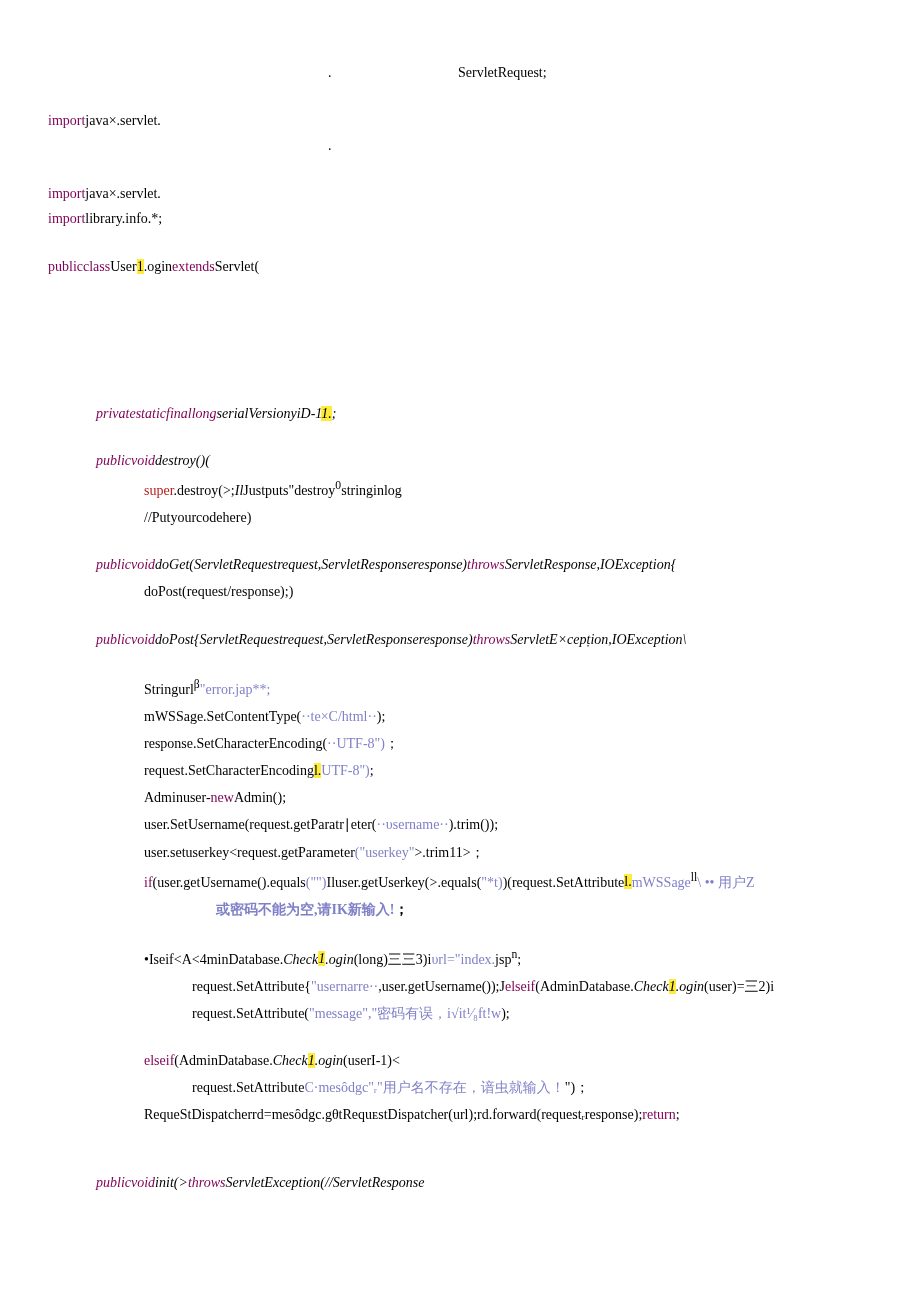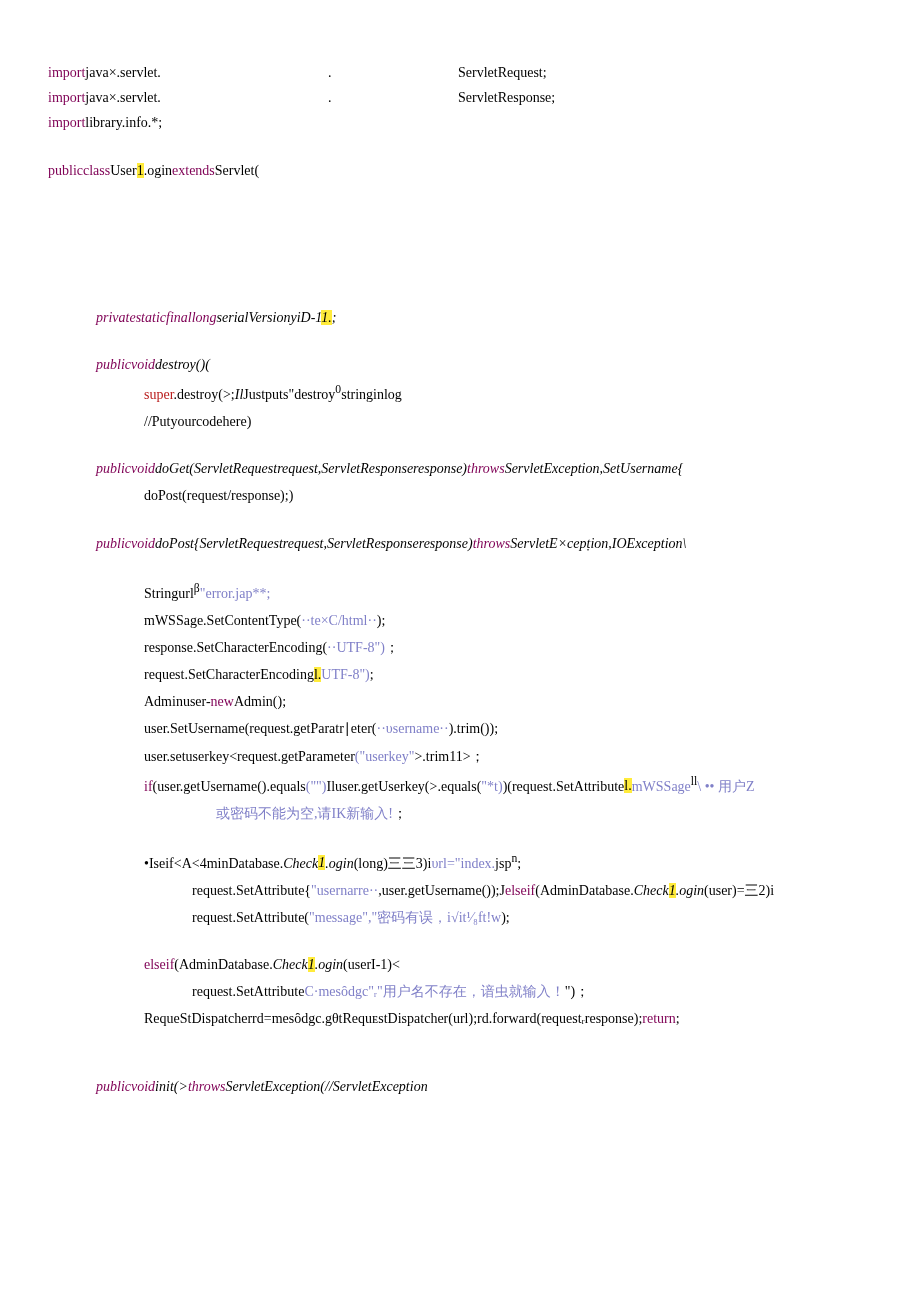--- a/index.html
+++ b/index.html
@@ -15,61 +15,60 @@
   }
   .line { white-space: pre; margin-bottom: 2px; }
   .kw { color: #7f0055; }
   .str { color: #8080c8; }
   .super { color: #b91c1c; }
   .hl { background-color: #ffeb3b; }
   .ital { font-style: italic; }
   .indent1 { padding-left: 48px; font-style: italic; }
   .indent2 { padding-left: 96px; }
   .indent3 { padding-left: 144px; }
-  .indent4 { padding-left: 168px; }
+  .indent4 { padding-left: 168px; font-weight: bold; }
   .blank { height: 20px; }
   .blank2 { height: 60px; }
   .row { display: flex; }
-  .col1 { width: 280px; }
+  .col1 { width: 280px; margin-top: 48px; }
   .col2 { width: 130px; }
   .col3 { flex: 1; font-family: Liberation Serif, serif; }
 </style>
 </head>
 <body>
 
 <div class="row">
   <span class="col1"><span class="kw">import</span><span>java×.servlet.</span></span>
   <span class="col2">.</span>
   <span class="col3">ServletRequest;</span>
 </div>
 <div class="row">
   <span class="col1"><span class="kw">import</span><span>java×.servlet.</span></span>
   <span class="col2">.</span>
-  <span class="col3">ServletResponse;</span>
 </div>
 <div class="line"><span class="kw">import</span><span>library.info.*;</span></div>
 
 <div class="blank"></div>
 
 <div class="line"><span class="kw">public</span><span class="kw">class</span><span>User</span><span class="hl">1</span><span>.ogin</span><span class="kw">extends</span><span>Servlet(</span></div>
 
 <div class="blank2"></div>
 <div class="blank2"></div>
 
 <div class="line indent1"><span class="kw">private</span><span class="kw">static</span><span class="kw">final</span><span class="kw">long</span><span>serialVersionyiD-1</span><span class="hl">1.</span><span>;</span></div>
 
 <div class="blank"></div>
 
 <div class="line indent1"><span class="kw">public</span><span class="kw">void</span><span>destroy()(</span></div>
 <div class="line indent2"><span class="super">super</span><span>.destroy(&gt;;</span><span class="ital">Il</span><span>Justputs"destroy</span><sup>0</sup><span>stringinlog</span></div>
 <div class="line indent2"><span>//Putyourcodehere)</span></div>
 
 <div class="blank"></div>
 
-<div class="line indent1"><span class="kw">public</span><span class="kw">void</span><span>doGet(ServletRequestrequest,ServletResponseresponse)</span><span class="kw">throws</span><span>ServletException,SetUsername{</span></div>
+<div class="line indent1"><span class="kw">public</span><span class="kw">void</span><span>doGet(ServletRequestrequest,ServletResponseresponse)</span><span class="kw">throws</span><span>ServletResponse,IOException{</span></div>
 <div class="line indent2"><span>doPost(request/response);)</span></div>
 
 <div class="blank"></div>
 
 <div class="line indent1"><span class="kw">public</span><span class="kw">void</span><span>doPost{ServletRequestrequest,ServletResponseresponse)</span><span class="kw">throws</span><span>ServletE×cepṭion,IOException\</span></div>
 
 <div class="blank"></div>
 
 <div class="line indent2"><span>Stringurl</span><sup>β</sup><span class="str">"error.jap**;</span></div>
 <div class="line indent2"><span>mWSSage.SetContentType(</span><span class="str">··te×C/html··</span><span>);</span></div>
@@ -89,13 +88,13 @@
 
 <div class="blank"></div>
 
 <div class="line indent2"><span class="kw">elseif</span><span>(AdminDatabase.</span><span class="ital">Check</span><span class="hl ital">1</span><span class="ital">.ogin</span><span>(userI-1)&lt;</span></div>
 <div class="line indent3"><span>request.SetAttribute</span><span class="str">C·mesȏdgc"ᵣ"</span><span class="str">用户名不存在，谙虫就输入！</span><span>")；</span></div>
 <div class="line indent2"><span>RequeStDispatcherrd=mesȏdgc.gθtRequᴇstDispatcher(url);rd.forward(requestᵣresponse);</span><span class="kw">return</span><span>;</span></div>
 
 <div class="blank"></div>
 <div class="blank"></div>
 
-<div class="line indent1"><span class="kw">public</span><span class="kw">void</span><span>init(&gt;</span><span class="kw">throws</span><span>ServletException(//ServletException</span></div>
+<div class="line indent1"><span class="kw">public</span><span class="kw">void</span><span>init(&gt;</span><span class="kw">throws</span><span>ServletException(//ServletResponse</span></div>
 
 </body></html>

